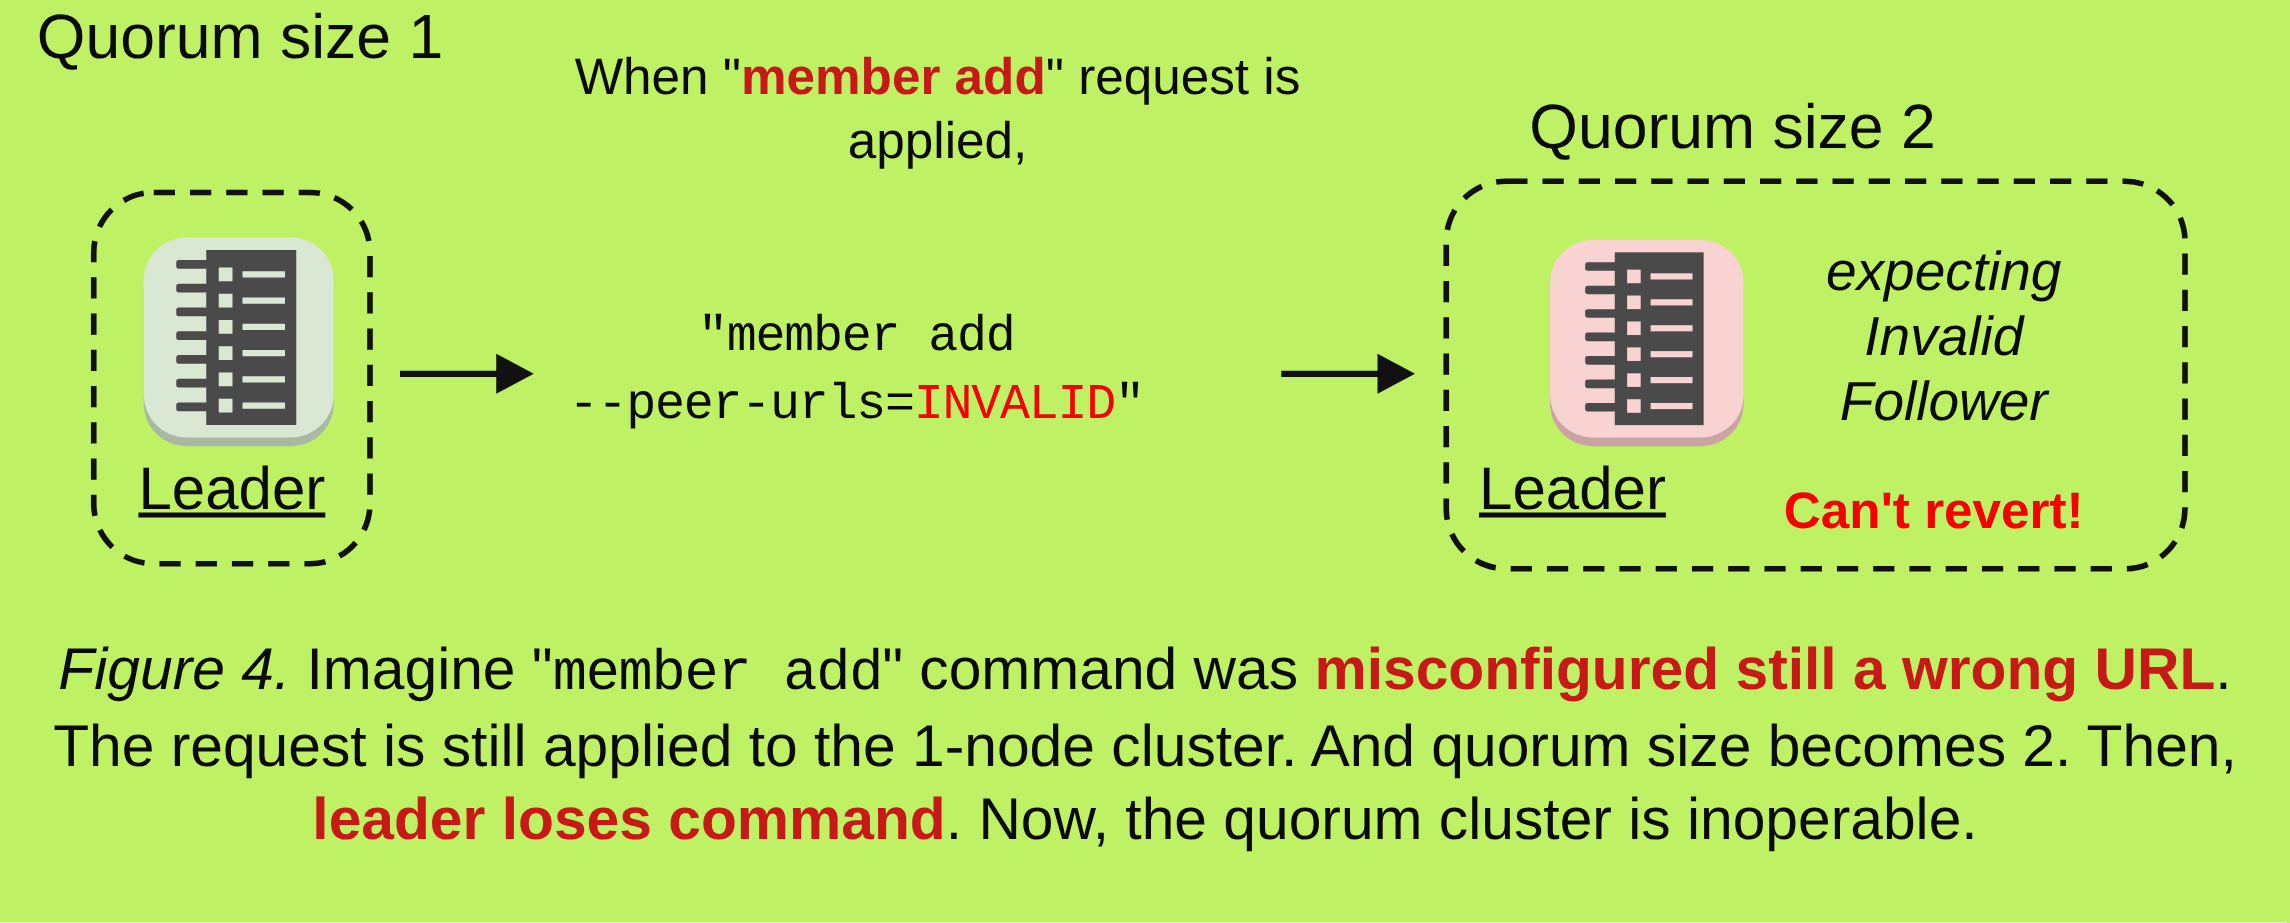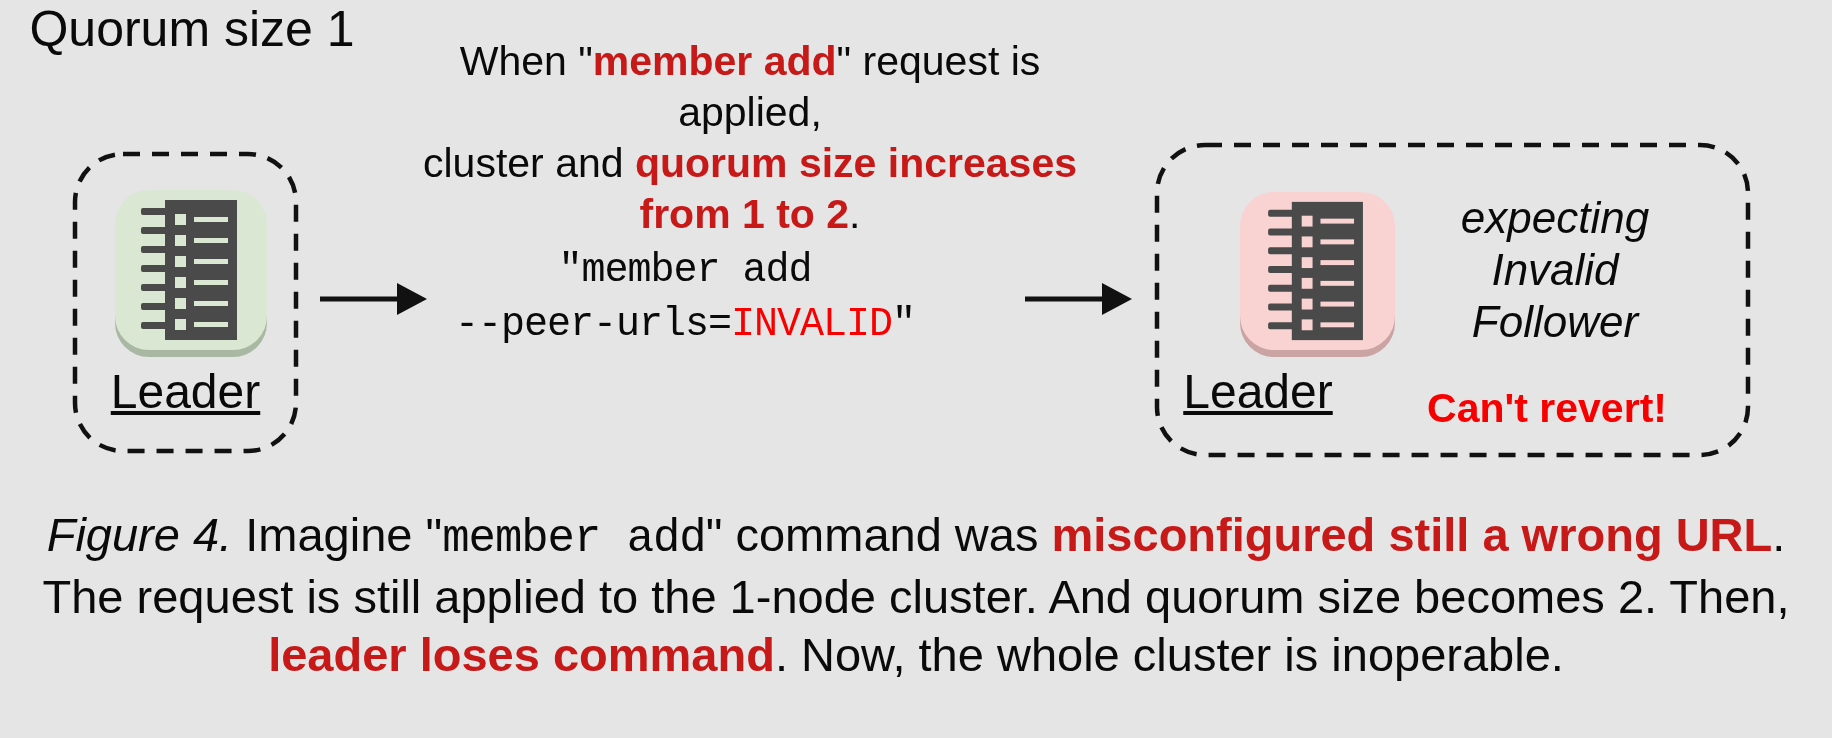--- a/index.html
+++ b/index.html
@@ -1,17 +1,17 @@
 <!DOCTYPE html>
 <html><head>
 <meta charset="utf-8">
 <style>
   html,body{margin:0;padding:0;background:#ffffff;}
   #canvas{
-    position:relative;width:1832px;height:738px;background:#e5e5e5;
+    position:relative;width:1832px;height:738px;background:#bef264;
     font-family:"Liberation Sans",sans-serif;color:#0a0a0a;overflow:hidden;
   }
   .abs{position:absolute;}
   .ctr{text-align:center;}
   
   .cluster-title{font-size:50px;letter-spacing:0;}
   .node-label{font-size:48px;text-decoration:underline;}
   
   #shapes{position:absolute;left:0;top:0;width:1832px;height:738px;}
   
@@ -80,29 +80,28 @@
         <rect class="cut" x="60" y="129" width="11" height="11"></rect>
           <rect class="cut" x="79" y="132" width="34" height="5"></rect>
       </g>
     </svg>
   </div>
 
   <div class="abs ctr node-label" style="left:73px;top:364px;width:225px;">Leader</div>
 
   <div class="abs ctr annotation" style="left:390px;top:36px;width:720px;">
     <div><span>When "</span><span class="red-bold">member add</span><span>" request is applied,</span></div>
-    <div><span>cluster and </span><span class="red-bold">quorum size increases</span></div>
-    <div><span class="red-bold">from 1 to 2</span><span>.</span></div>
   </div>
 
   <div class="abs ctr command" style="left:335px;top:244px;width:700px;">
     <div>"member add</div>
     <div><span>--peer-urls=</span><span class="red-bright">INVALID</span><span>"</span></div>
   </div>
 
+  <div class="abs ctr cluster-title" style="left:1136px;top:72px;width:500px;">Quorum size 2</div>
 
   <div class="tile tile-pink" style="left:1240px;top:192px;width:155px;height:158px;">
     <svg viewBox="0 0 152 160">
       <rect class="icon-dark" x="50" y="10" width="72" height="140"></rect>
       <rect class="icon-dark" x="26" y="18" width="28" height="7" rx="2"></rect>
       <rect class="icon-dark" x="26" y="37" width="28" height="7" rx="2"></rect>
       <rect class="icon-dark" x="26" y="56" width="28" height="7" rx="2"></rect>
       <rect class="icon-dark" x="26" y="75" width="28" height="7" rx="2"></rect>
       <rect class="icon-dark" x="26" y="94" width="28" height="7" rx="2"></rect>
       <rect class="icon-dark" x="26" y="113" width="28" height="7" rx="2"></rect>
@@ -130,16 +129,16 @@
 
   <div class="abs ctr expecting" style="left:1405px;top:192px;width:300px;">
     <div>expecting</div>
     <div>Invalid</div>
     <div>Follower</div>
   </div>
 
   <div class="abs ctr caption" style="left:0;top:506px;width:1832px;">
     <div><span class="ital">Figure 4.</span><span> Imagine "</span><span class="mono">member add</span><span>" command was </span><span class="red-bold">misconfigured still a wrong URL</span><span>.</span></div>
     <div>The request is still applied to the 1-node cluster. And quorum size becomes 2. Then,</div>
-    <div><span class="red-bold">leader loses command</span><span>. Now, the whole cluster is inoperable.</span></div>
+    <div><span class="red-bold">leader loses command</span><span>. Now, the quorum cluster is inoperable.</span></div>
   </div>
 
 </div>
 
 </body></html>

